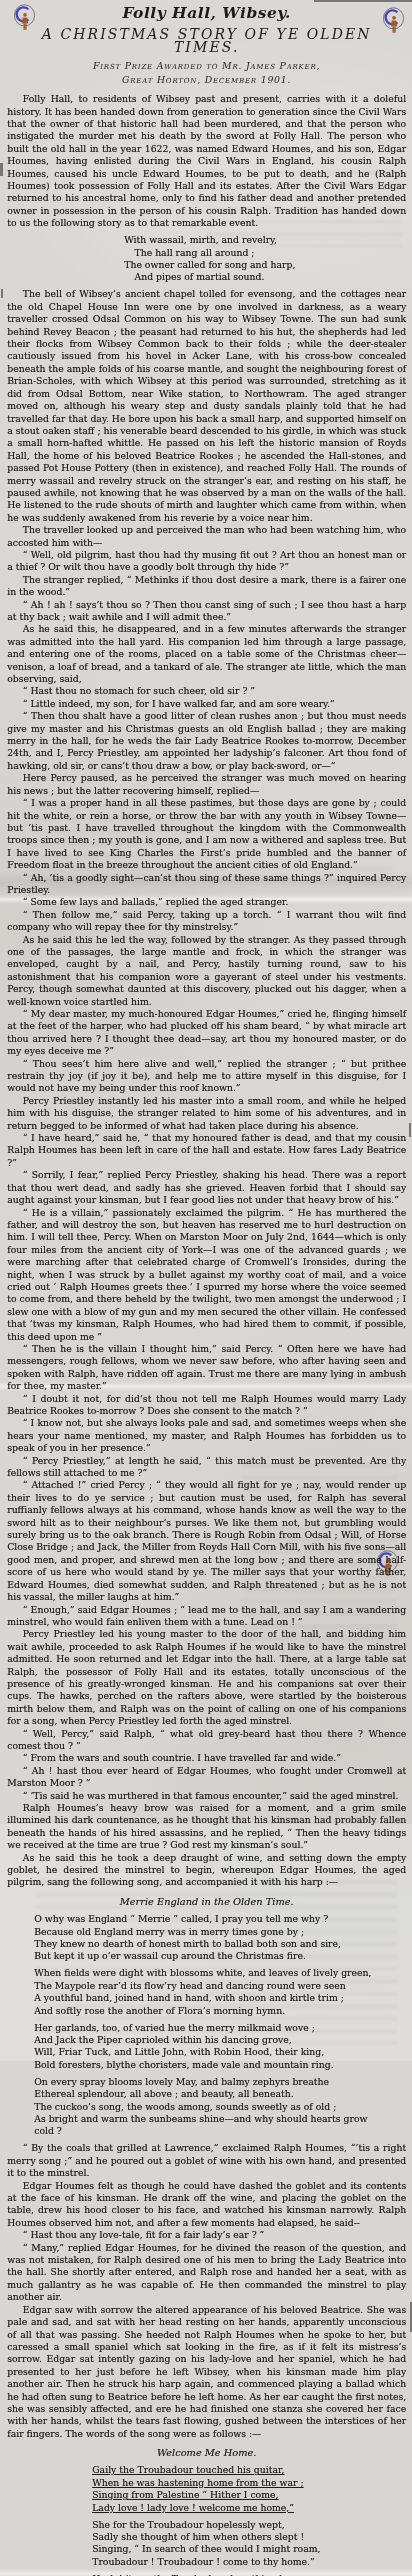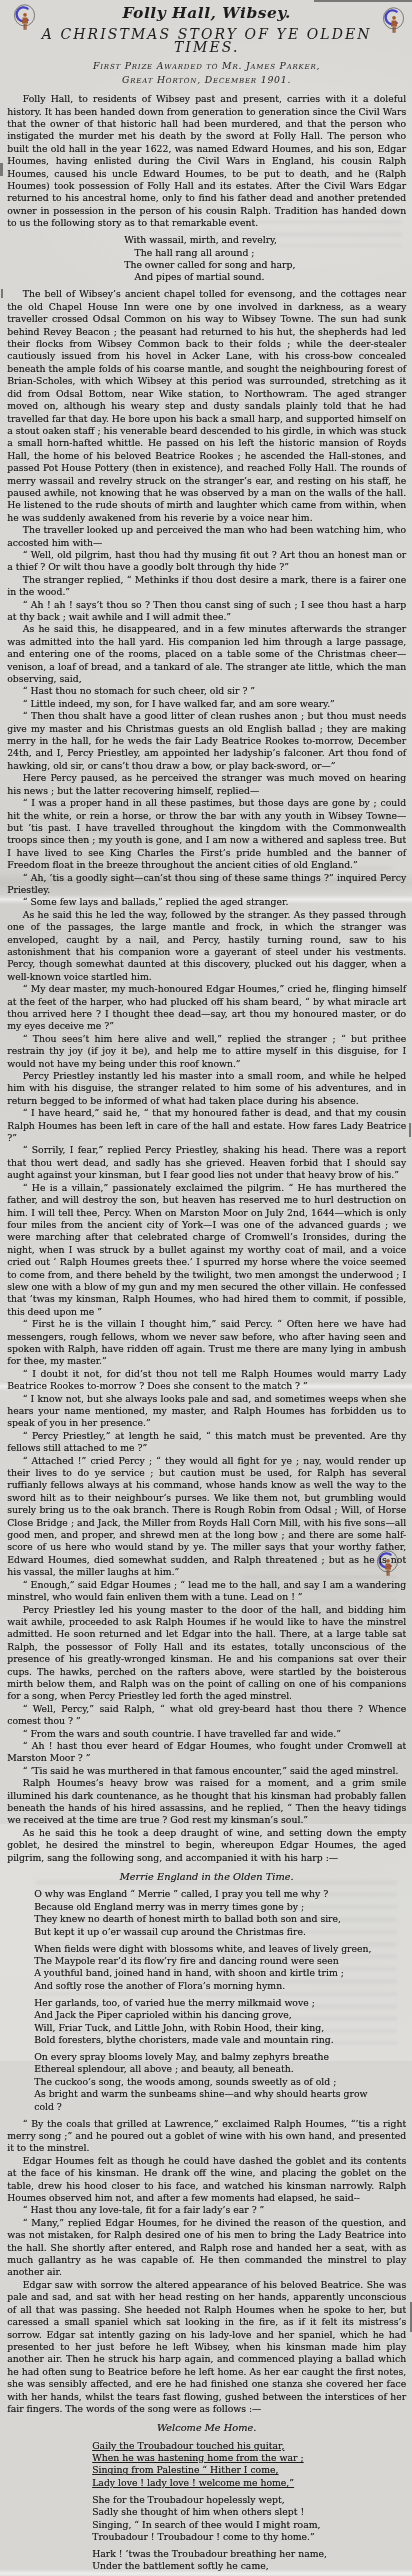--- a/index.html
+++ b/index.html
@@ -116,28 +116,29 @@
         <p>The stranger replied, “ Methinks if thou dost desire a mark, there is a fairer one in the wood.”</p>
         <p>“ Ah !  ah !  says’t thou so ?  Then thou canst sing of such ; I see thou hast a harp at thy back ; wait awhile and I will admit thee.”</p>
         <p>As he said this, he disappeared, and in a few minutes afterwards the stranger was admitted into the hall yard.  His companion led him through a large passage, and entering one of the rooms, placed on a table some of the Christmas cheer—venison, a loaf of bread, and a tankard of ale.  The stranger ate little, which the man observing, said,</p>
         <p>“ Hast thou no stomach for such cheer, old sir ? ”</p>
         <p>“ Little indeed, my son, for I have walked far, and am sore weary.”</p>
         <p>“ Then thou shalt have a good litter of clean rushes anon ; but thou must needs give my master and his Christmas guests an old English ballad ; they are making merry in the hall, for he weds the fair Lady Beatrice Rookes to-morrow, December 24th, and I, Percy Priestley, am appointed her ladyship’s falconer.  Art thou fond of hawking, old sir, or cans’t thou draw a bow, or play back-sword, or—”</p>
         <p>Here Percy paused, as he perceived the stranger was much moved on hearing his news ; but the latter recovering himself, replied—</p>
         <p>“ I was a proper hand in all these pastimes, but those days are gone by ; could hit the white, or rein a horse, or throw the bar with any youth in Wibsey Towne—but ’tis past.  I have travelled throughout the kingdom with the Commonwealth troops since then ; my youth is gone, and I am now a withered and sapless tree.  But I have lived to see King Charles the First’s pride humbled and the banner of Freedom float in the breeze throughout the ancient cities of old England.”</p>
         <p>“ Ah, ’tis a goodly sight—can’st thou sing of these same things ?” inquired Percy Priestley.</p>
         <p>“ Some few lays and ballads,” replied the aged stranger.</p>
+        <p>“ Then follow me,” said Percy, taking up a torch.  “ I warrant thou wilt find company who will repay thee for thy minstrelsy.”</p>
         <p>As he said this he led the way, followed by the stranger.  As they passed through one of the passages, the large mantle and frock, in which the stranger was enveloped, caught by a nail, and Percy, hastily turning round, saw to his astonishment that his companion wore a gayerant of steel under his vestments.  Percy, though somewhat daunted at this discovery, plucked out his dagger, when a well-known voice startled him.</p>
         <p>“ My dear master, my much-honoured Edgar Houmes,” cried he, flinging himself at the feet of the harper, who had plucked off his sham beard, “ by what miracle art thou arrived here ?  I thought thee dead—say, art thou my honoured master, or do my eyes deceive me ?”</p>
         <p>“ Thou sees’t him here alive and well,” replied the stranger ; “ but prithee restrain thy joy (if joy it be), and help me to attire myself in this disguise, for I would not have my being under this roof known.”</p>
         <p>Percy Priestley instantly led his master into a small room, and while he helped him with his disguise, the stranger related to him some of his adventures, and in return begged to be informed of what had taken place during his absence.</p>
         <p>“ I have heard,” said he, “ that my honoured father is dead, and that my cousin Ralph Houmes has been left in care of the hall and estate.  How fares Lady Beatrice ?”</p>
         <p>“ Sorrily, I fear,” replied Percy Priestley, shaking his head.  There was a report that thou wert dead, and sadly has she grieved.  Heaven forbid that I should say aught against your kinsman, but I fear good lies not under that heavy brow of his.”</p>
         <p>“ He is a villain,” passionately exclaimed the pilgrim.  “ He has murthered the father, and will destroy the son, but heaven has reserved me to hurl destruction on him.  I will tell thee, Percy.  When on Marston Moor on July 2nd, 1644—which is only four miles from the ancient city of York—I was one of the advanced guards ; we were marching after that celebrated charge of Cromwell’s Ironsides, during the night, when I was struck by a bullet against my worthy coat of mail, and a voice cried out ‘ Ralph Houmes greets thee.’  I spurred my horse where the voice seemed to come from, and there beheld by the twilight, two men amongst the underwood ; I slew one with a blow of my gun and my men secured the other villain.  He confessed that ’twas my kinsman, Ralph Houmes, who had hired them to commit, if possible, this deed upon me ”</p>
-        <p>“ First he is the villain I thought him,” said Percy.  “ Often here we have had messengers, rough fellows, whom we never saw before, who after having seen and spoken with Ralph, have ridden off again.  Trust me there are many lying in ambush for thee, my master.”</p>
+        <p>“ Then he is the villain I thought him,” said Percy.  “ Often here we have had messengers, rough fellows, whom we never saw before, who after having seen and spoken with Ralph, have ridden off again.  Trust me there are many lying in ambush for thee, my master.”</p>
         <p>“ I doubt it not, for did’st thou not tell me Ralph Houmes would marry Lady Beatrice Rookes to-morrow ?  Does she consent to the match ? ”</p>
         <p>“ I know not, but she always looks pale and sad, and sometimes weeps when she hears your name mentioned, my master, and Ralph Houmes has forbidden us to speak of you in her presence.”</p>
         <p>“ Percy Priestley,” at length he said, “ this match must be prevented.  Are thy fellows still attached to me ?”</p>
         <p>“ Attached !” cried Percy ; “ they would all fight for ye ; nay, would render up their lives to do ye service ; but caution must be used, for Ralph has several ruffianly fellows always at his command, whose hands know as well the way to the sword hilt as to their neighbour‘s purses.  We like them not, but grumbling would surely bring us to the oak branch.  There is Rough Robin from Odsal ; Will, of Horse Close Bridge ; and Jack, the Miller from Royds Hall Corn Mill, with his five sons—all good men, and proper, and shrewd men at the long bow ; and there are some half-score of us here who would stand by ye.  The miller says that your worthy father, Edward Houmes, died somewhat sudden, and Ralph threatened ; but as he is not his vassal, the miller laughs at him.”</p>
         <p>“ Enough,” said Edgar Houmes ; “ lead me to the hall, and say I am a wandering minstrel, who would fain enliven them with a tune.  Lead on ! ”</p>
         <p>Percy Priestley led his young master to the door of the hall, and bidding him wait awhile, proceeded to ask Ralph Houmes if he would like to have the minstrel admitted.  He soon returned and let Edgar into the hall.  There, at a large table sat Ralph, the possessor of Folly Hall and its estates, totally unconscious of the presence of his greatly-wronged kinsman.  He and his companions sat over their cups.  The hawks, perched on the rafters above, were startled by the boisterous mirth below them, and Ralph was on the point of calling on one of his companions for a song, when Percy Priestley led forth the aged minstrel.</p>
         <p>“ Well, Percy,” said Ralph, “ what old grey-beard hast thou there ?  Whence comest thou ? ”</p>
         <p>“ From the wars and south countrie.  I have travelled far and wide.”</p>
         <p>“ Ah !  hast thou ever heard of Edgar Houmes, who fought under Cromwell at Marston Moor ? ”</p>
         <p>“ ’Tis said he was murthered in that famous encounter,” said the aged minstrel.</p>
@@ -145,21 +146,21 @@
         <p>As he said this he took a deep draught of wine, and setting down the empty goblet, he desired the minstrel to begin, whereupon Edgar Houmes, the aged pilgrim, sang the following song, and accompanied it with his harp :—</p>
         <div class="song-title">Merrie England in the Olden Time.</div>
         <div class="verse" style="padding-left: 27px;">
           <div class="vline">O why was England “ Merrie ” called, I pray you tell me why ?</div>
           <div class="vline">Because old England merry was in merry times gone by ;</div>
           <div class="vline">They knew no dearth of honest mirth to ballad both son and sire,</div>
           <div class="vline">But kept it up o’er wassail cup around the Christmas fire.</div>
         </div>
         <div class="verse" style="padding-left: 27px;">
           <div class="vline">When fields were dight with blossoms white, and leaves of lively green,</div>
-          <div class="vline">The Maypole rear’d its flow’ry fire and dancing round were seen</div>
+          <div class="vline">The Maypole rear’d its flow’ry head and dancing round were seen</div>
           <div class="vline">A youthful band, joined hand in hand, with shoon and kirtle trim ;</div>
           <div class="vline">And softly rose the another of Flora’s morning hymn.</div>
         </div>
         <div class="verse" style="padding-left: 27px;">
           <div class="vline">Her garlands, too, of varied hue the merry milkmaid wove ;</div>
           <div class="vline">And Jack the Piper caprioled within his dancing grove,</div>
           <div class="vline">Will, Friar Tuck, and Little John, with Robin Hood, their king,</div>
           <div class="vline">Bold foresters, blythe choristers, made vale and mountain ring.</div>
         </div>
         <div class="verse" style="padding-left: 27px;">

